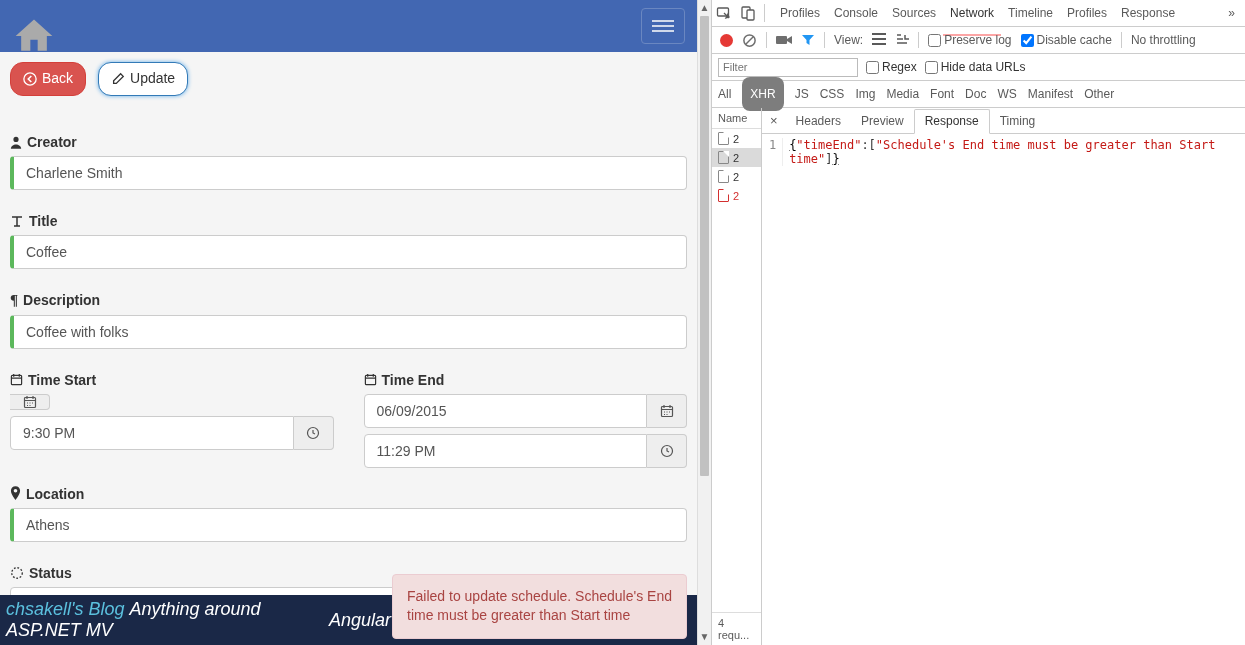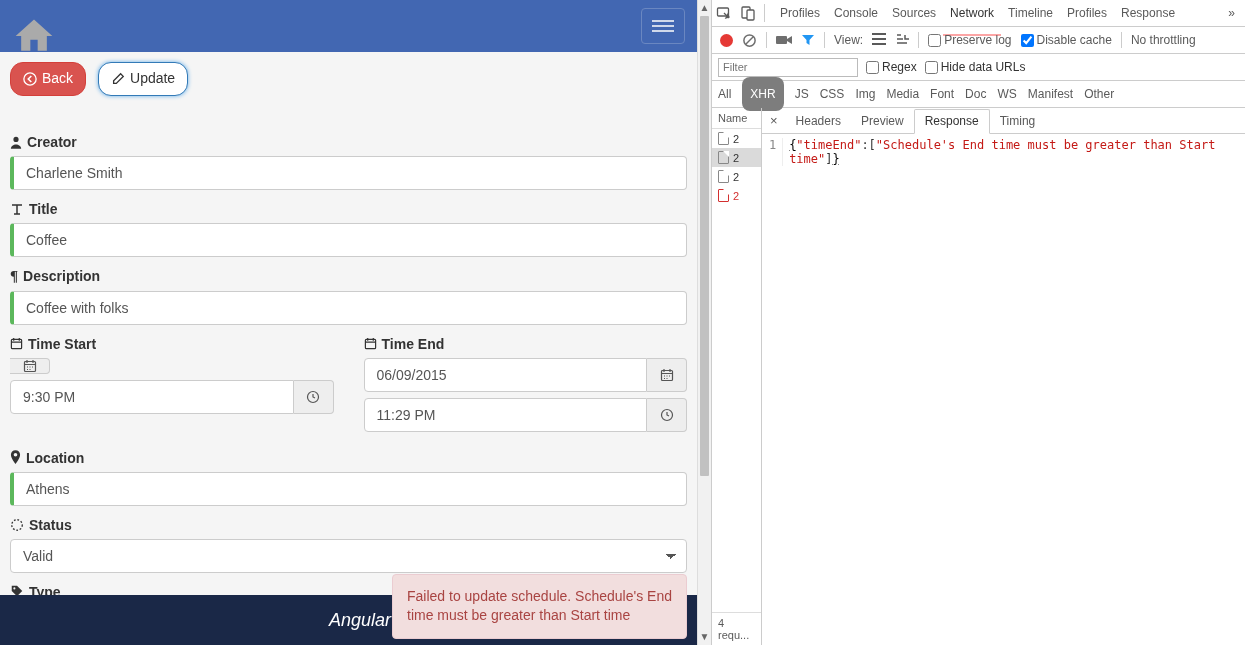--- a/index.html
+++ b/index.html
@@ -18,21 +18,21 @@
 .navbar { background: #4267b2; height: 52px; position: relative; }
 .hamburger { position: absolute; right: 12px; top: 8px; border: 1px solid #6a87c1; border-radius: 4px; padding: 8px 10px; cursor: pointer; }
 .hamburger div { width: 22px; height: 2px; background: #d0d9ea; margin: 3px 0; }
 .home-icon { position: absolute; top: 14px; left: 12px; color: #aaa; }
 .content { padding: 10px 10px 0 10px; }
 .btn { display: inline-flex; align-items: center; padding: 6px 12px; border-radius: 13px; font-size: 14px; cursor: pointer; border: 1px solid transparent; line-height: 1.4; }
 .btn-danger { background: #d9534f; border-color: #d43f3a; color: #fff; }
 .btn-default { background: #fff; border-color: #337ab7; color: #333; box-shadow: 0 0 4px #66afe9; }
 .btn svg, .btn .ico { margin-right: 5px; }
 .form-area { margin-top: 38px; }
-.form-group { margin-bottom: 11px; }
+.form-group { margin-bottom: 23px; }
 .form-label { font-weight: bold; display: flex; align-items: center; gap: 5px; margin-bottom: 6px; font-size: 14px; }
 .form-control { display: block; width: 100%; height: 34px; padding: 6px 12px; background: #fff; border: 1px solid #ccc; border-radius: 4px; font-size: 14px; color: #555; }
 .valid-left { border-left: 4px solid #5cb85c; }
 .row2 { display: flex; gap: 30px; }
 .col { flex: 1; }
 .input-group { display: flex; margin-bottom: 6px; }
 .input-group .form-control { border-top-right-radius: 0; border-bottom-right-radius: 0; flex: 1; }
 .input-group-addon { width: 40px; border: 1px solid #ccc; border-left: none; background: #eee; border-radius: 0 4px 4px 0; display: flex; align-items: center; justify-content: center; color: #555; }
 select.form-control { appearance: none; -webkit-appearance: none; background-image: linear-gradient(45deg, transparent 50%, #555 50%), linear-gradient(135deg, #555 50%, transparent 50%); background-position: calc(100% - 15px) 14px, calc(100% - 10px) 14px; background-size: 5px 5px, 5px 5px; background-repeat: no-repeat; padding-right: 28px; }
 .footer-bar { position: absolute; bottom: 0; left: 0; right: 0; height: 50px; background: #1a2847; color: #fff; font-style: italic; font-size: 18px; display: flex; align-items: center; padding: 0 6px; }
@@ -222,20 +222,21 @@
               <circle cx="5" cy="5" r="1.2" fill="#f5f5f5"></circle>
             </svg>
           <span>Type</span>
         </div>
       </div>
     </div>
 
     <div class="alert-toast">Failed to update schedule. Schedule's End time must be greater than Start time</div>
 
     <div class="footer-bar">
+      <span><a>chsakell's Blog</a>&nbsp;<span style="color:#fff">Anything around ASP.NET MV</span></span>
       <span style="margin-left:auto;margin-right:300px;color:#fff">Angular</span>
     </div>
   </div>
 
   <div class="scroll-right">
     <div class="scroll-arrow up">▲</div>
     <div class="scroll-track">
         <div class="scroll-thumb"></div>
       </div>
     <div class="scroll-arrow down">▼</div>

